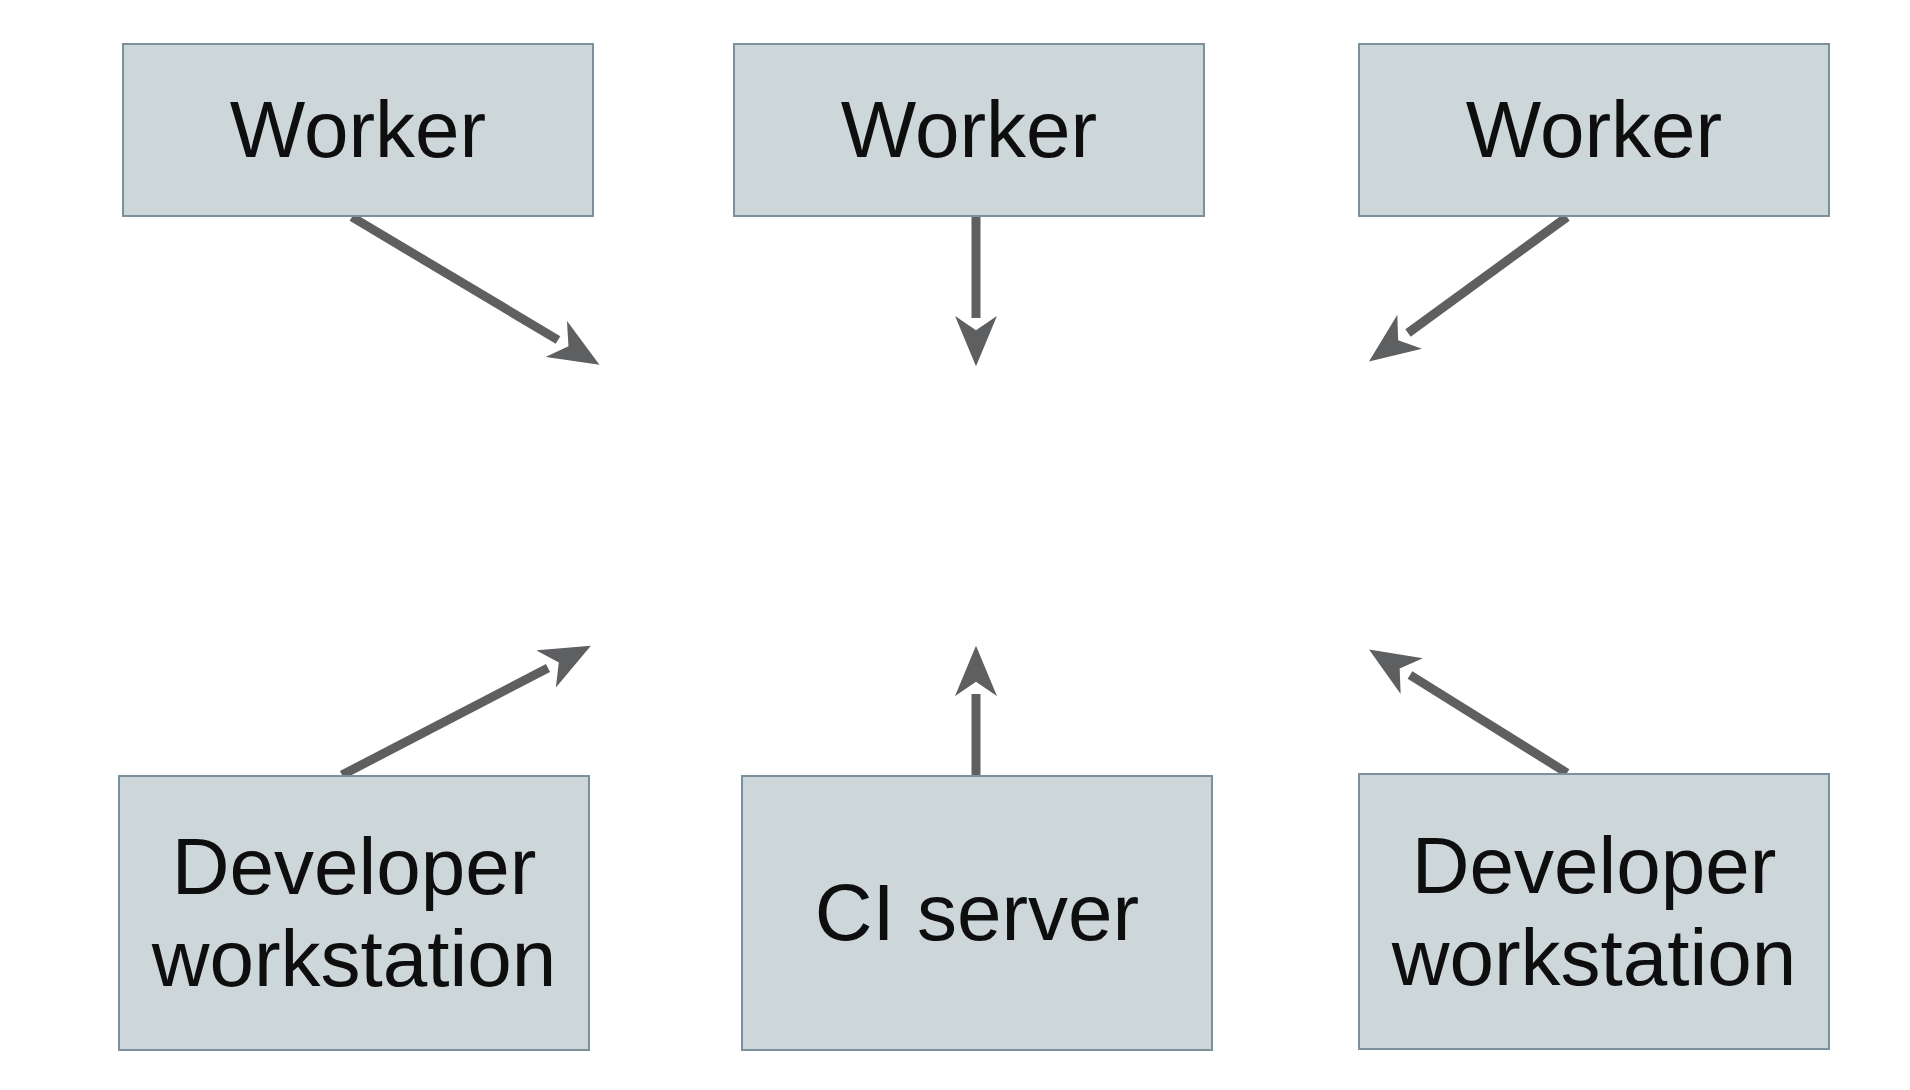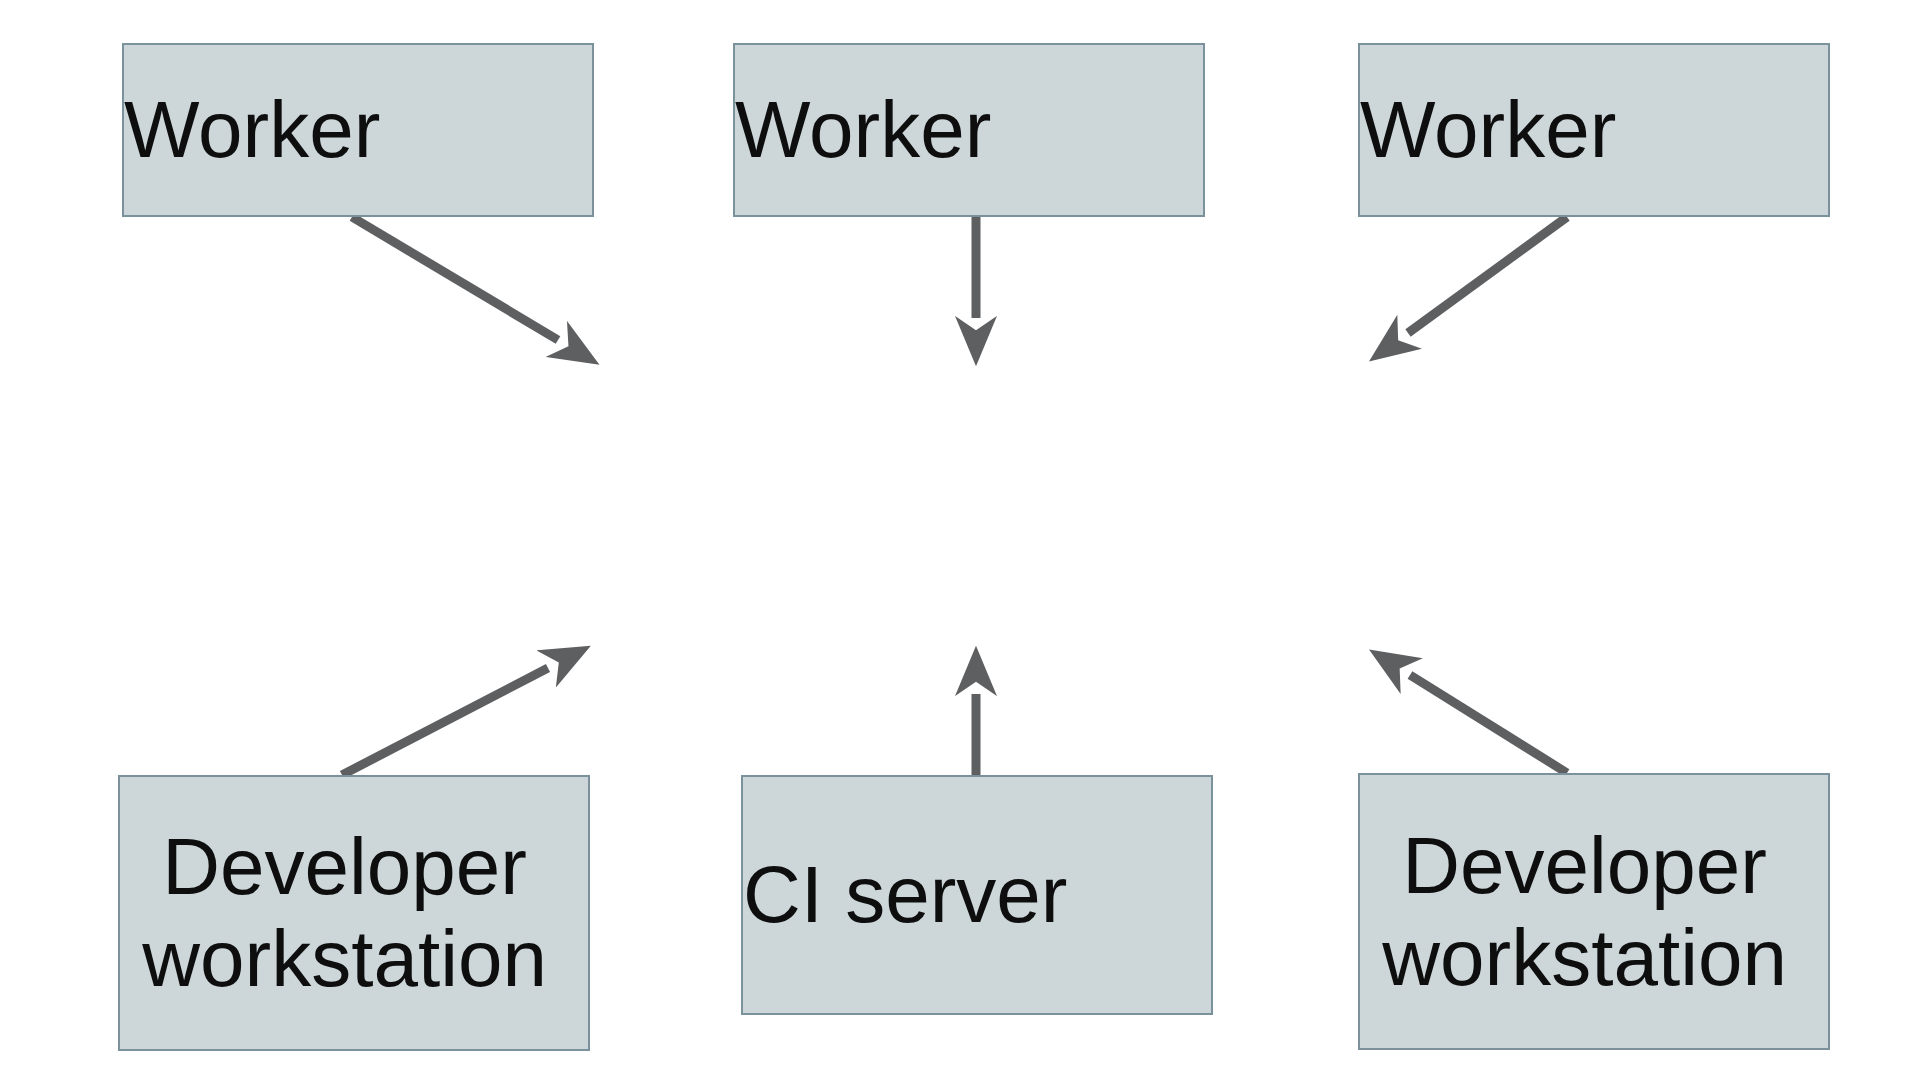--- a/index.html
+++ b/index.html
@@ -23,36 +23,36 @@
     height: 1090px;
     pointer-events: none;
   }
   .node {
     position: absolute;
     box-sizing: border-box;
     background: #cdd7da;
     border: 2.5px solid #7b919c;
     display: flex;
     align-items: center;
-    justify-content: flex-start;
+    justify-content: center;
     text-align: center;
     color: #0e0e0e;
     font-size: 80px;
     line-height: 1.15;
   }
   .node-label {
     display: block;
     max-width: 96%;
   }
   .n-worker-1 { left: 122px;  top: 43px;  width: 472px; height: 174px; }
   .n-worker-2 { left: 733px;  top: 43px;  width: 472px; height: 174px; }
   .n-worker-3 { left: 1358px; top: 43px;  width: 472px; height: 174px; }
   .n-build-master { left: 594px; top: 369px; width: 765px; height: 274px; }
   .n-dev-left  { left: 118px;  top: 775px; width: 472px; height: 276px; }
-  .n-ci-server { left: 741px;  top: 775px; width: 472px; height: 240px; }
+  .n-ci-server { left: 741px;  top: 775px; width: 472px; height: 276px; }
   .n-dev-right { left: 1358px; top: 773px; width: 472px; height: 277px; }
 </style>
 </head>
 <body>
 
 <div class="canvas">
 
   <svg class="arrow-layer" viewBox="0 0 1910 1090" xmlns="http://www.w3.org/2000/svg">
     <defs>
       <marker id="ah" viewBox="0 0 12 10" refX="0.5" refY="5" markerWidth="5.6" markerHeight="4.7" orient="auto" markerUnits="strokeWidth">

